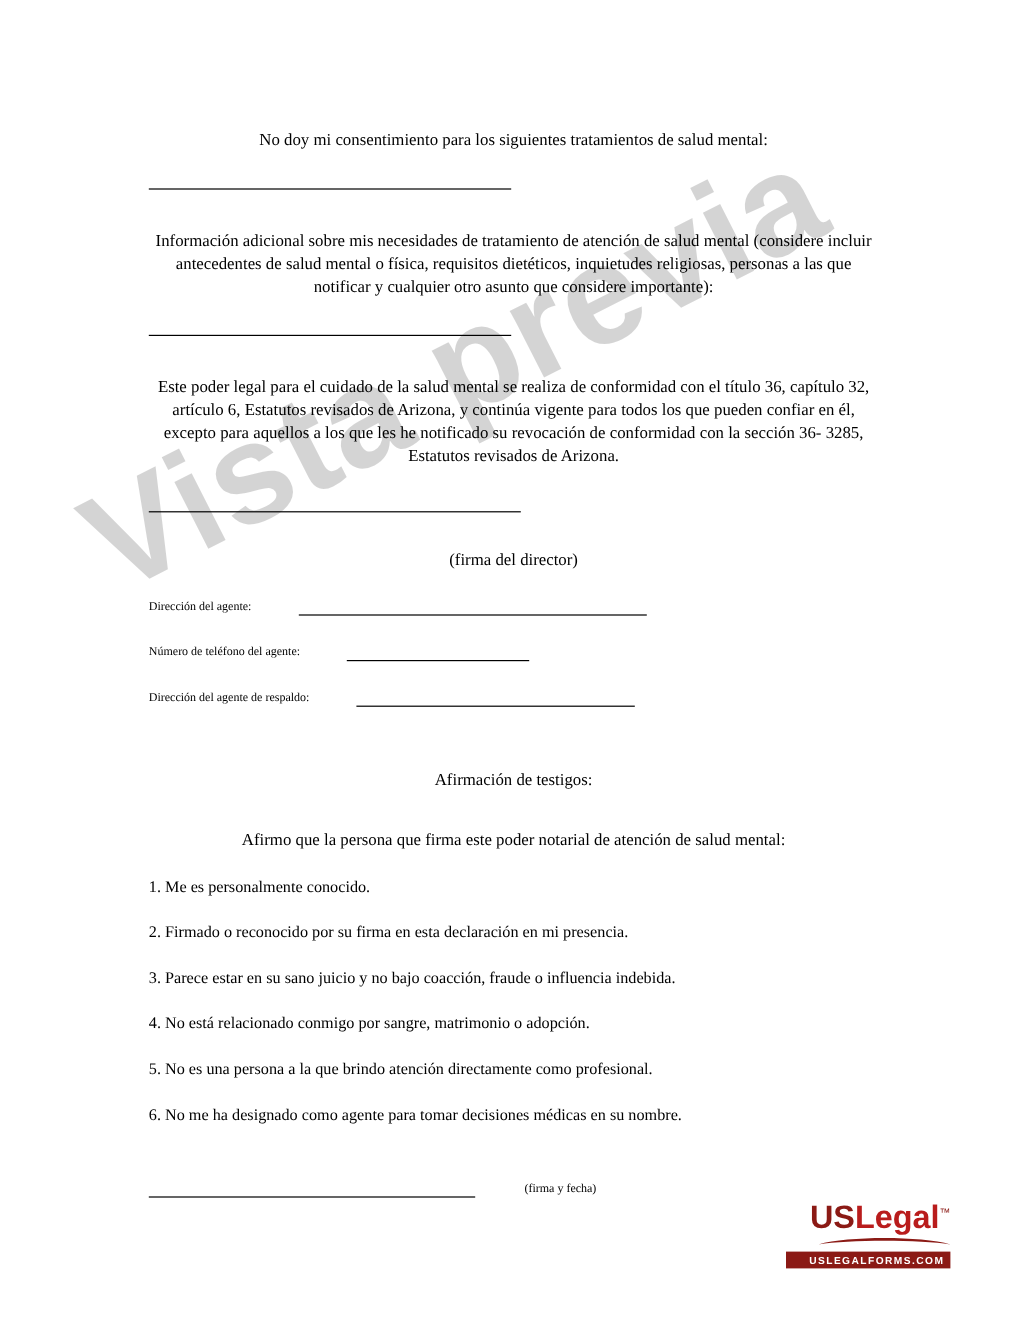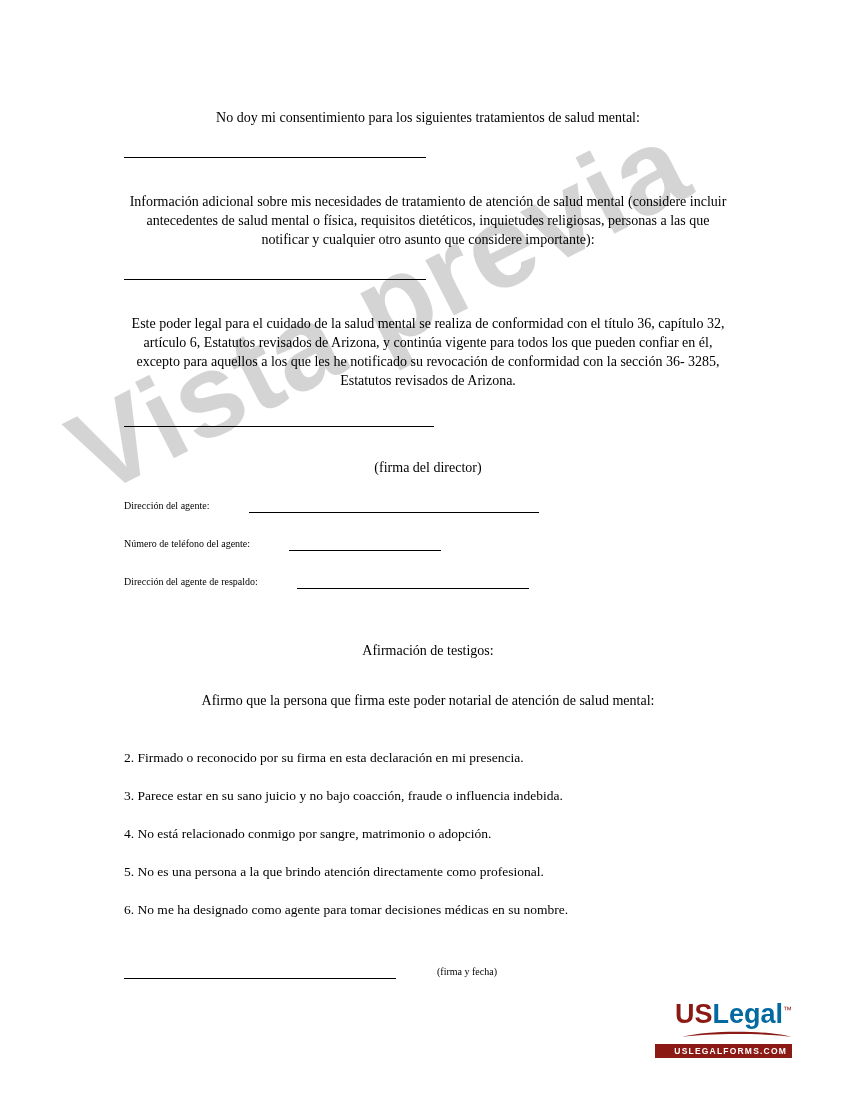--- a/index.html
+++ b/index.html
@@ -102,21 +102,21 @@
     font-family: "Liberation Sans", sans-serif;
   }
   .logo-main {
     font-size: 27px;
     font-weight: bold;
     color: #8b1a15;
     line-height: 1;
     letter-spacing: 0px;
   }
   .logo-main .u { color: #8b1a15; text-align: center; }
-  .logo-main .l { color: #0369a1; }
+  .logo-main .l { color: #b91c1c; }
   .logo-tm {
     font-size: 9px;
     vertical-align: super;
     font-weight: normal;
   }
   .logo-swoosh {
     height: 8px;
     margin: 2px 0 2px 0;
     position: relative;
   }
@@ -179,20 +179,21 @@
     <div style="height:19px"></div>
 
     <div style="height:19px"></div>
     <div class="para">Afirmación de testigos:</div>
 
     <div style="height:19px"></div>
     <div class="para">Afirmo que la persona que firma este poder notarial de atención de salud mental:</div>
 
     <div style="19px"></div>
     <div style="height:19px"></div>
+    <div class="item">1. Me es personalmente conocido.</div>
     <div style="height:19px"></div>
     <div class="item">2. Firmado o reconocido por su firma en esta declaración en mi presencia.</div>
     <div style="height:19px"></div>
     <div class="item">3. Parece estar en su sano juicio y no bajo coacción, fraude o influencia indebida.</div>
     <div style="height:19px"></div>
     <div class="item">4. No está relacionado conmigo por sangre, matrimonio o adopción.</div>
     <div style="height:19px"></div>
     <div class="item">5. No es una persona a la que brindo atención directamente como profesional.</div>
     <div style="height:19px"></div>
     <div class="item">6. No me ha designado como agente para tomar decisiones médicas en su nombre.</div>

